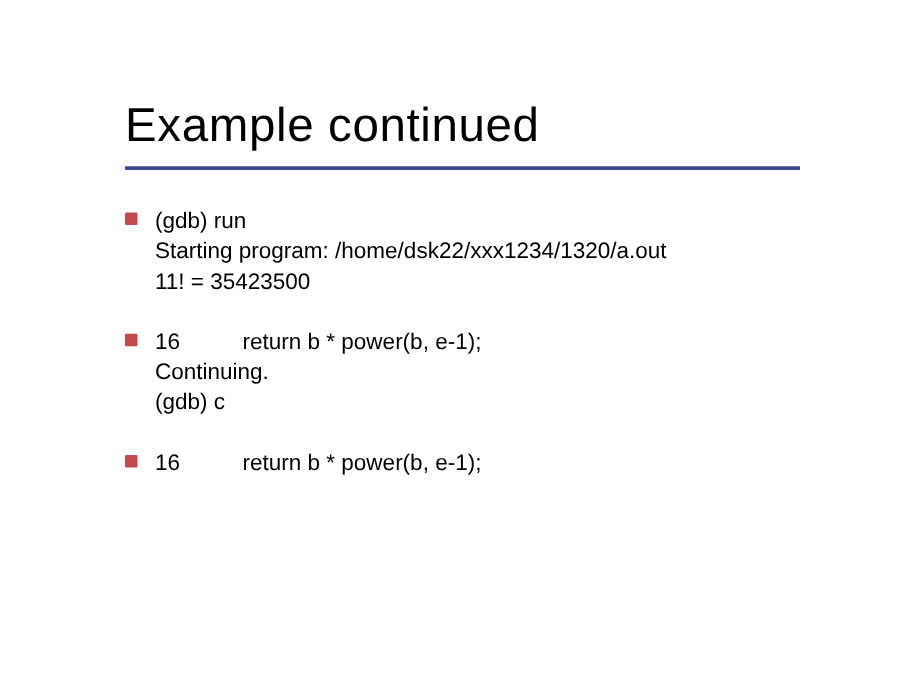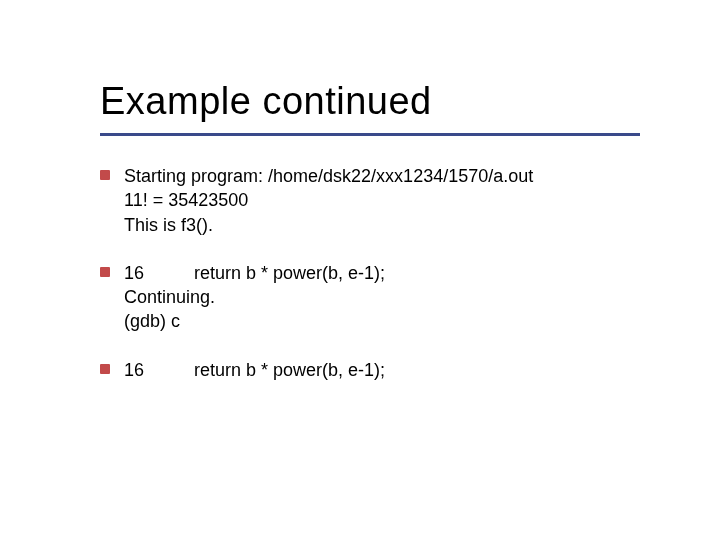--- a/index.html
+++ b/index.html
@@ -53,23 +53,23 @@
 </head>
 <body>
 
 <div class="slide">
 
   <h1 class="title">Example continued</h1>
   <div class="underline"></div>
 
   <div class="bullet-block">
     <div class="bullet-marker"></div>
-    <div class="body-line">Starting program: /home/dsk22/xxx1234/1570/a.out</div>
+    <div class="body-line">(gdb) run</div>
+    <div class="body-line">Starting program: /home/dsk22/xxx1234/1320/a.out</div>
     <div class="body-line">11! = 35423500</div>
-    <div class="body-line">This is f3().</div>
   </div>
 
   <div class="bullet-block">
     <div class="bullet-marker"></div>
     <div class="body-line">16          return b * power(b, e-1);</div>
     <div class="body-line">Continuing.</div>
     <div class="body-line">(gdb) c</div>
   </div>
 
   <div class="bullet-block">

